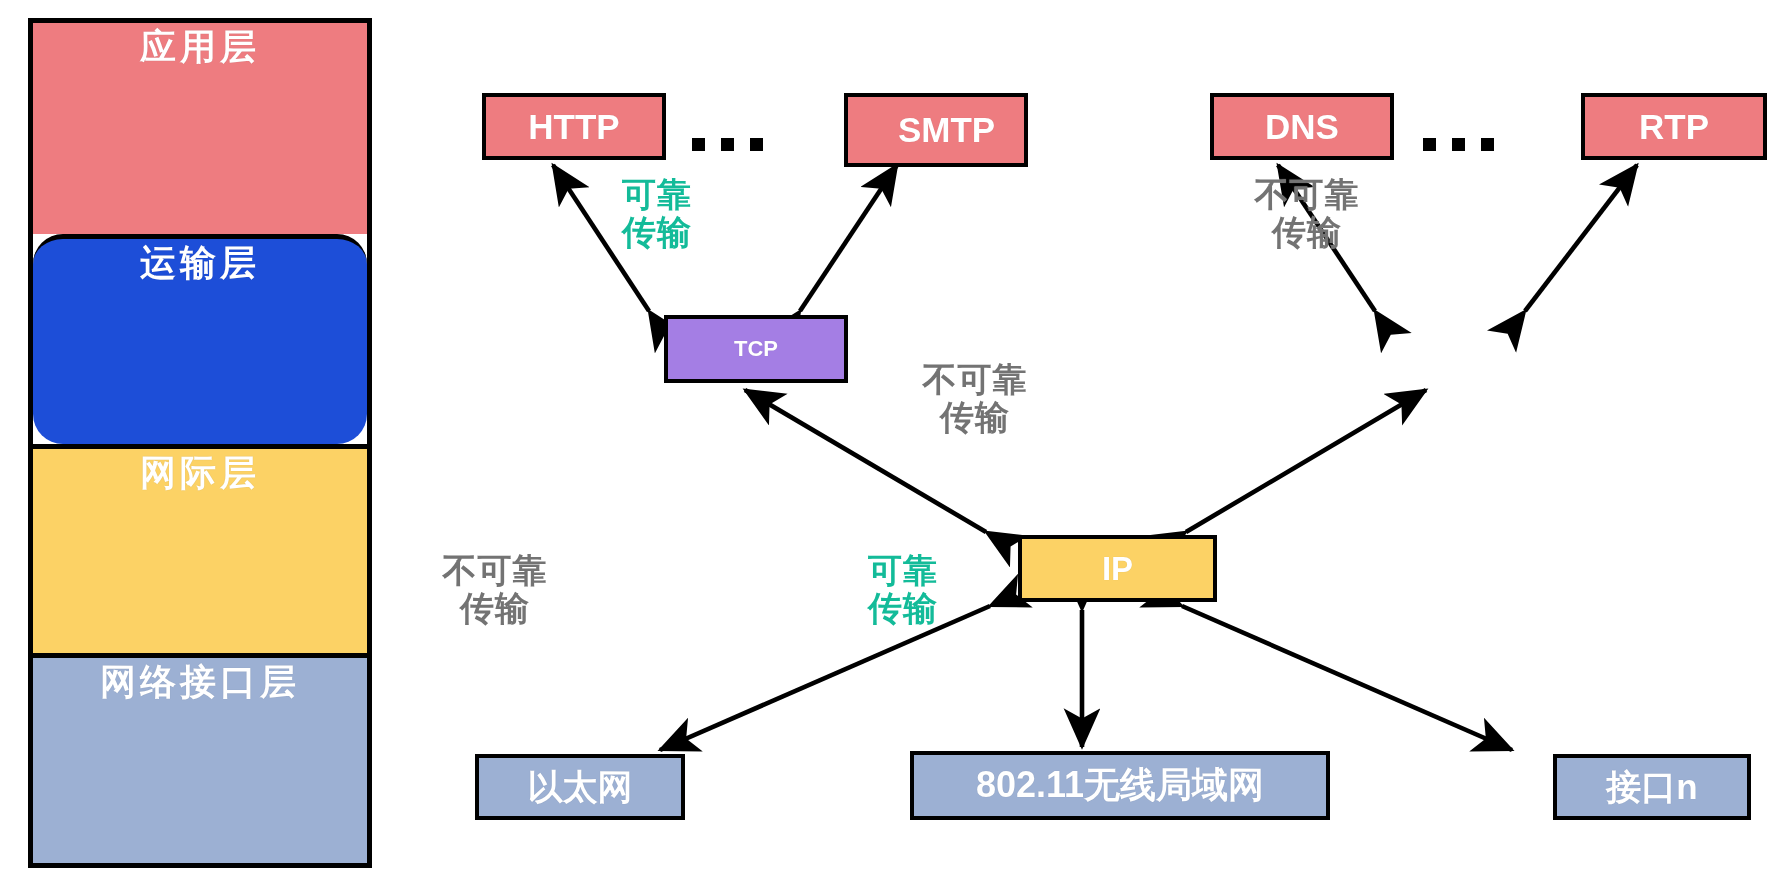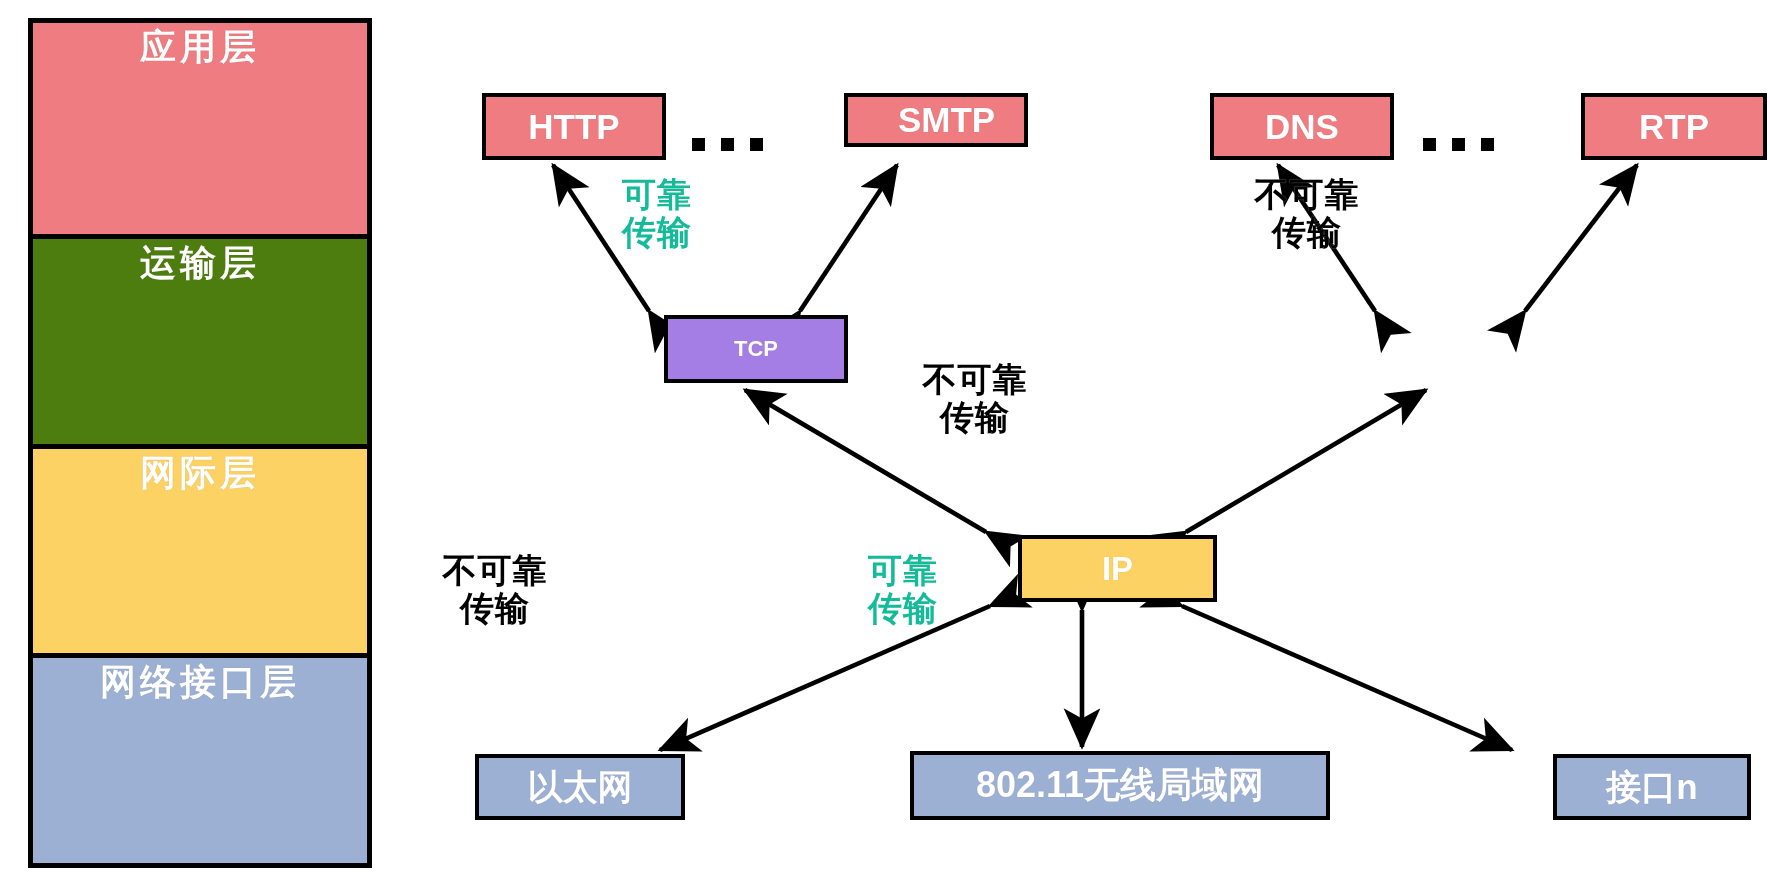--- a/index.html
+++ b/index.html
@@ -46,21 +46,21 @@
     box-sizing: border-box;
     color: #ffffff;
     font-weight: bold;
     letter-spacing: 4px;
     text-shadow: 0 0 1px rgba(0,0,0,0.18);
   }
   .stack-layer + .stack-layer {
     border-top: 5px solid #000000;
   }
   .layer-app      { flex: 0 0 211px; background: #ee7c80; font-size: 36px; }
-  .layer-transport{ flex: 0 0 210px; background: #4d7c0f; font-size: 36px; }
+  .layer-transport{ flex: 0 0 210px; background: #1d4ed8; font-size: 36px; border-radius: 30px; }
   .layer-internet { flex: 0 0 209px; background: #fcd265; font-size: 36px; }
   .layer-netif    { flex: 1 1 auto;  background: #9cb0d3; font-size: 36px; }
 
   
   .node {
     position: absolute;
     box-sizing: border-box;
     border: 4px solid #000000;
     display: flex;
     align-items: center;
@@ -70,21 +70,21 @@
     white-space: nowrap;
     text-shadow: 0 0 1px rgba(0,0,0,0.15);
     margin-left: 32px;
   }
   .node.app        { background: #ee7c80; font-size: 35px; }
   .node.transport  { background: #a47ee4; font-size: 22px; }
   .node.internet   { background: #fcd265; font-size: 33px; }
   .node.netif      { background: #9cb0d3; font-size: 35px; }
 
   #node-http  { left: 450px; top: 93px;  width: 184px; height: 67px; }
-  #node-smtp  { left: 812px; top: 93px;  width: 184px; height: 54px; padding-left: 21px; }
+  #node-smtp  { left: 812px; top: 93px;  width: 184px; height: 74px; padding-left: 21px; }
   #node-dns   { left: 1178px;top: 93px;  width: 184px; height: 67px; }
   #node-rtp   { left: 1549px;top: 93px;  width: 186px; height: 67px; }
   #node-tcp   { left: 632px; top: 315px; width: 184px; height: 68px; }
   #node-udp   { left: 1357px;top: 315px; width: 184px; height: 68px; }
   #node-ip    { left: 986px; top: 535px; width: 199px; height: 67px; }
   #node-eth   { left: 443px; top: 754px; width: 210px; height: 66px; }
   #node-wlan  { left: 878px; top: 751px; width: 420px; height: 69px; font-size: 36px; }
   #node-ifn   { left: 1521px;top: 754px; width: 198px; height: 66px; }
 
   
@@ -108,21 +108,21 @@
     position: absolute;
     font-weight: bold;
     font-size: 34px;
     line-height: 1.12;
     text-align: center;
     white-space: pre-line;
     letter-spacing: 1px;
     text-shadow: 0 0 1px rgba(255,255,255,0.6);
   }
   .edge-label.reliable   { color: #13bb99; }
-  .edge-label.unreliable { color: #000000; }
+  .edge-label.unreliable { color: #737373; }
 
   #label-tcp  { left: 592px;  top: 175px; width: 130px; }
   #label-udp  { left: 1222px; top: 175px; width: 170px; }
   #label-ip   { left: 890px;  top: 360px; width: 170px; }
   #label-eth  { left: 410px;  top: 551px; width: 170px; }
   #label-wlan { left: 838px;  top: 551px; width: 130px; }
 </style>
 </head>
 <body>
 

